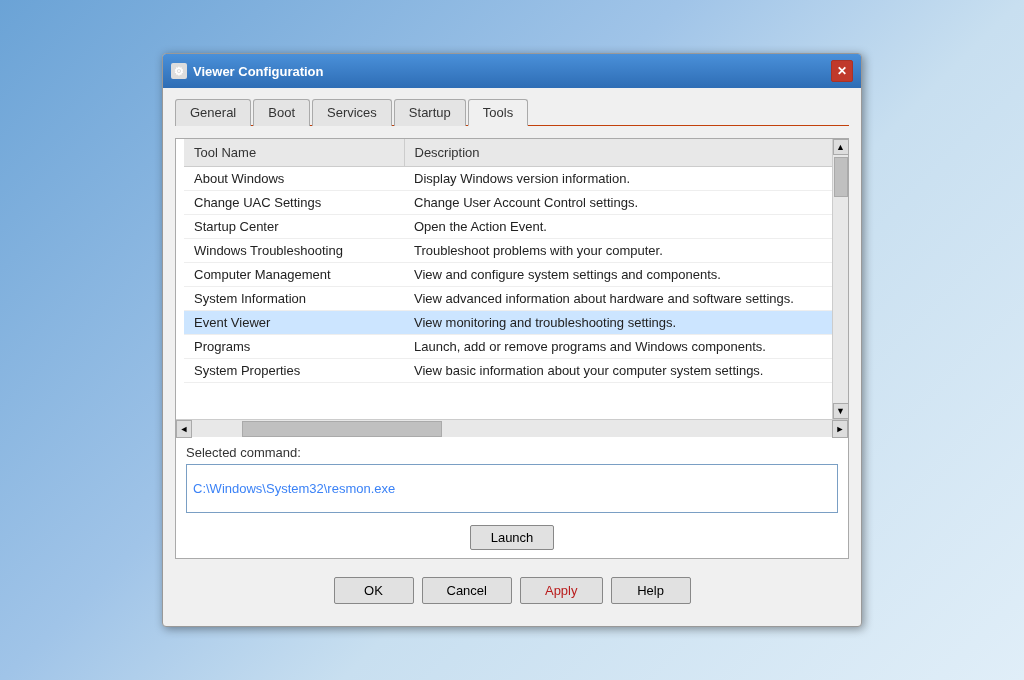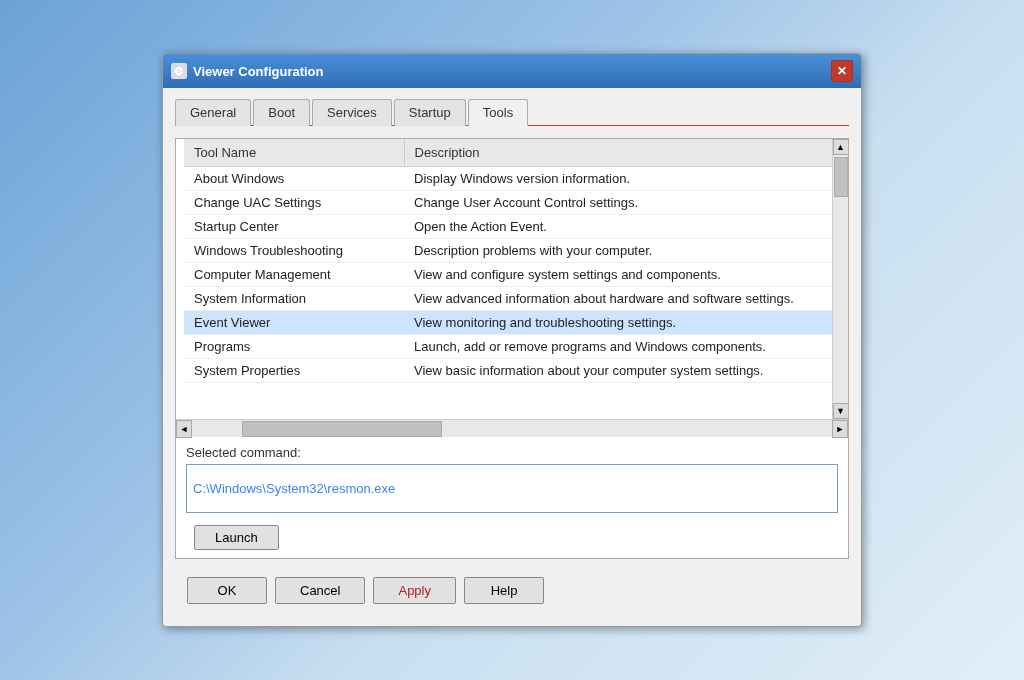--- a/index.html
+++ b/index.html
@@ -211,34 +211,34 @@
     .command-input {
       width: 100%;
       border: 1px solid #7a9fc4;
       padding: 16px 6px;
       font-size: 13px;
       background: white;
       color: #3b82f6;
     }
     .launch-row {
       display: flex;
-      justify-content: flex-start;
-      padding: 4px 18px 8px;
+      justify-content: center;
+      padding: 4px 10px 8px;
     }
     .launch-btn {
       padding: 4px 20px;
       background: #e1e1e1;
       border: 1px solid #888;
       font-size: 13px;
       cursor: pointer;
       border-radius: 2px;
     }
     .footer {
       display: flex;
-      justify-content: flex-start;
+      justify-content: center;
       gap: 8px;
       padding: 10px 12px;
       border-top: none;
     }
     .footer-btn {
       padding: 5px 24px;
       background: #e1e1e1;
       border: 1px solid #888;
       font-size: 13px;
       cursor: pointer;
@@ -309,21 +309,21 @@
                 <tr>
                   <td>Change UAC Settings</td>
                   <td>Change User Account Control settings.</td>
                 </tr>
                 <tr>
                   <td>Startup Center</td>
                   <td>Open the Action Event.</td>
                 </tr>
                 <tr>
                   <td>Windows Troubleshooting</td>
-                  <td>Description problems with your computer.</td>
+                  <td>Troubleshoot problems with your computer.</td>
                 </tr>
                 <tr>
                   <td>Computer Management</td>
                   <td>View and configure system settings and components.</td>
                 </tr>
                 <tr>
                   <td>System Information</td>
                   <td>View advanced information about hardware and software settings.</td>
                 </tr>
                 <tr class="selected-row">

